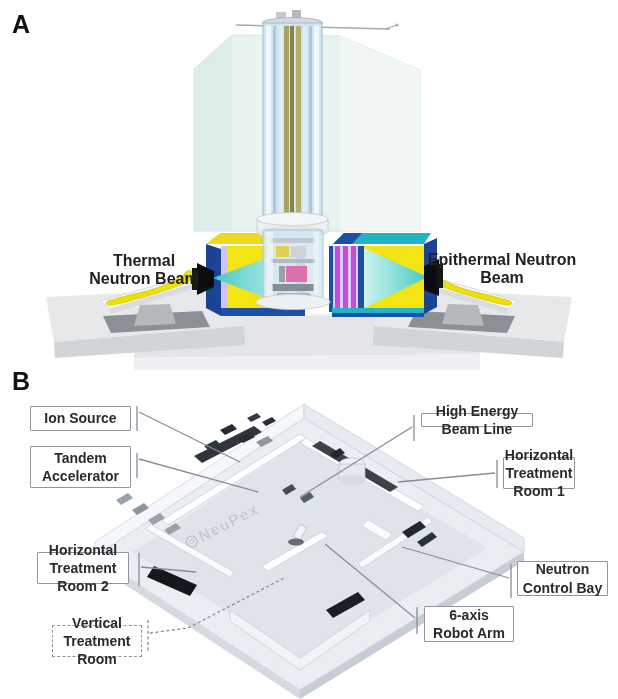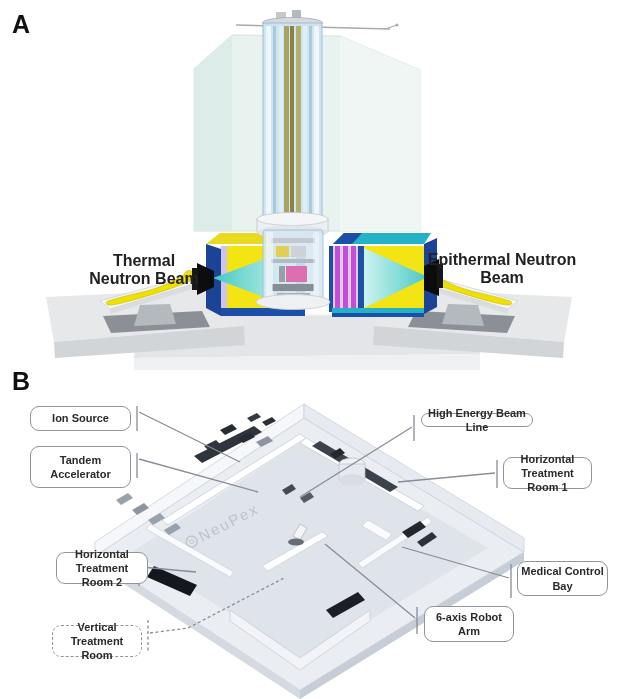--- a/index.html
+++ b/index.html
@@ -3,23 +3,23 @@
 <meta charset="utf-8">
 <style>
   html,body{margin:0;padding:0;background:#ffffff;}
   #page{position:relative;width:618px;height:699px;background:#ffffff;overflow:hidden;
         font-family:"Liberation Sans",sans-serif;}
   svg{position:absolute;left:0;display:block;}
   .panel-letter{position:absolute;font-size:25px;font-weight:800;color:#111;
         font-family:"Liberation Sans",sans-serif;}
   .beam-label{position:absolute;font-size:16px;font-weight:700;color:#222;
         text-align:center;line-height:1.1;}
-  .callout{position:absolute;background:#fff;border:1px solid #8f959e;border-radius:9px;
+  .callout{position:absolute;background:#fff;border:1px solid #8f959e;border-radius:1px;
         display:flex;align-items:center;justify-content:center;text-align:center;
-        font-size:11px;line-height:1.3;font-weight:600;color:#2b2b2b;padding:1px 3px;
+        font-size:14px;line-height:1.3;font-weight:600;color:#2b2b2b;padding:1px 3px;
         box-sizing:border-box;}
   .callout.dashed{border:1.5px dashed #8f959e;background:transparent;margin-top:6px;}
 </style>
 </head>
 <body>
 
 <div id="page">
 
   <svg width="618" height="370" viewBox="0 0 618 370" style="top:0">
     <defs>
@@ -216,19 +216,19 @@
 
   <div class="panel-letter" style="left:12px;top:10px">A</div>
   <div class="panel-letter" style="left:12px;top:367px">B</div>
 
   <div class="beam-label" style="left:82px;top:252px;width:124px">Thermal Neutron Beam</div>
   <div class="beam-label" style="left:407px;top:251px;width:190px;text-align:center">Epithermal Neutron Beam</div>
 
   <div class="callout" style="left:30px;top:406px;width:101px;height:25px">Ion Source</div>
   <div class="callout" style="left:30px;top:446px;width:101px;height:42px">Tandem Accelerator</div>
   <div class="callout" style="left:421px;top:413px;width:112px;height:14px">High Energy Beam Line</div>
-  <div class="callout" style="left:503px;top:457px;width:89px;height:32px">Horizontal Treatment Room 1</div>
-  <div class="callout" style="left:56px;top:552px;width:92px;height:32px">Horizontal Treatment Room 2</div>
-  <div class="callout" style="left:517px;top:561px;width:91px;height:35px">Medical Control Bay</div>
+  <div class="callout" style="left:503px;top:457px;width:72px;height:32px">Horizontal Treatment Room 1</div>
+  <div class="callout" style="left:37px;top:552px;width:92px;height:32px">Horizontal Treatment Room 2</div>
+  <div class="callout" style="left:517px;top:561px;width:91px;height:35px">Neutron Control Bay</div>
   <div class="callout dashed" style="left:52px;top:619px;width:90px;height:32px">Vertical Treatment Room</div>
   <div class="callout" style="left:424px;top:606px;width:90px;height:36px">6-axis Robot Arm</div>
 
 </div>
 
 </body></html>

